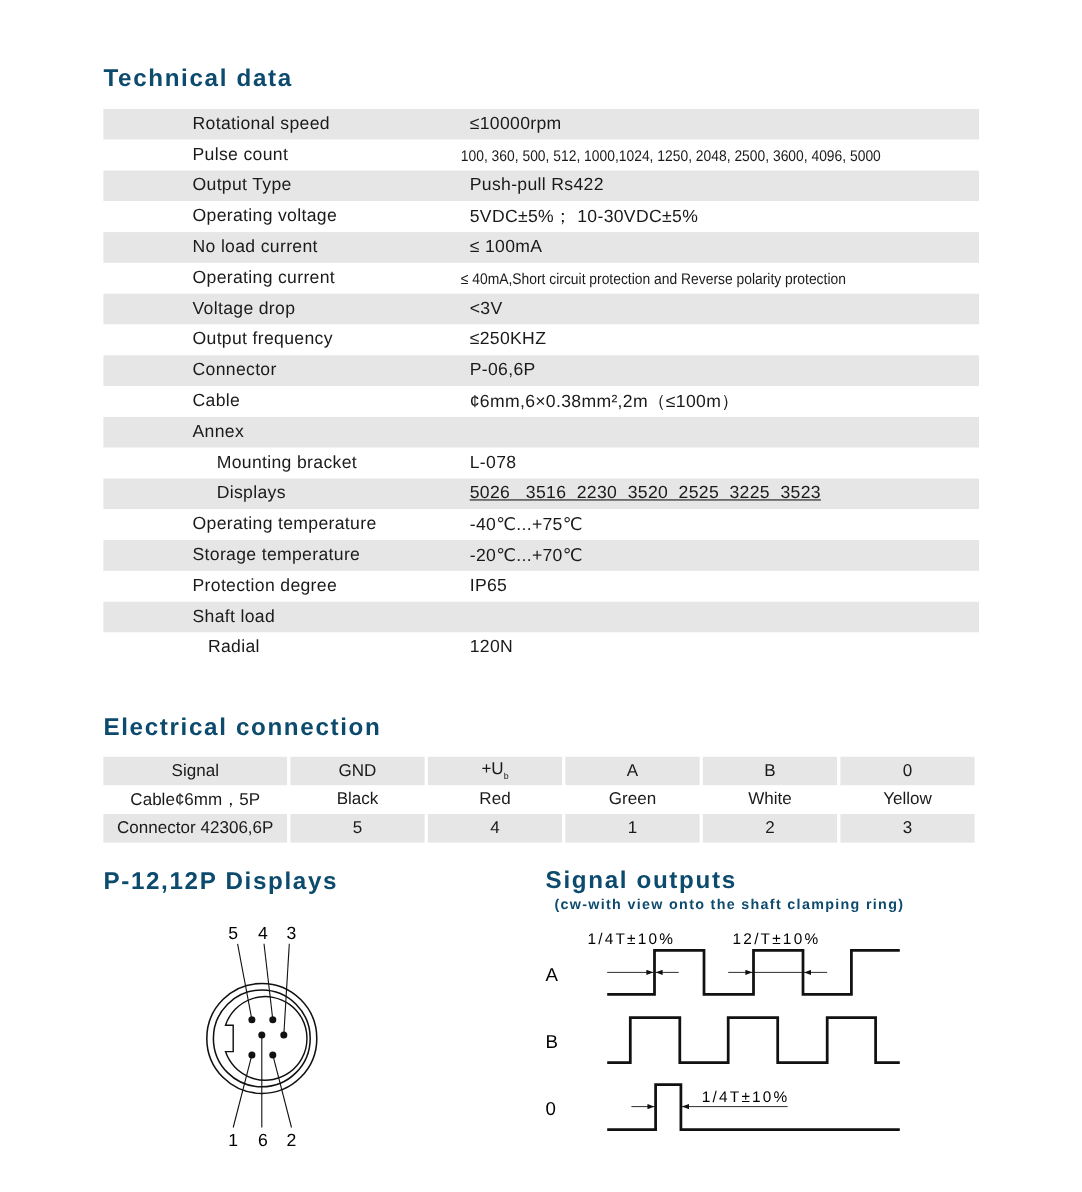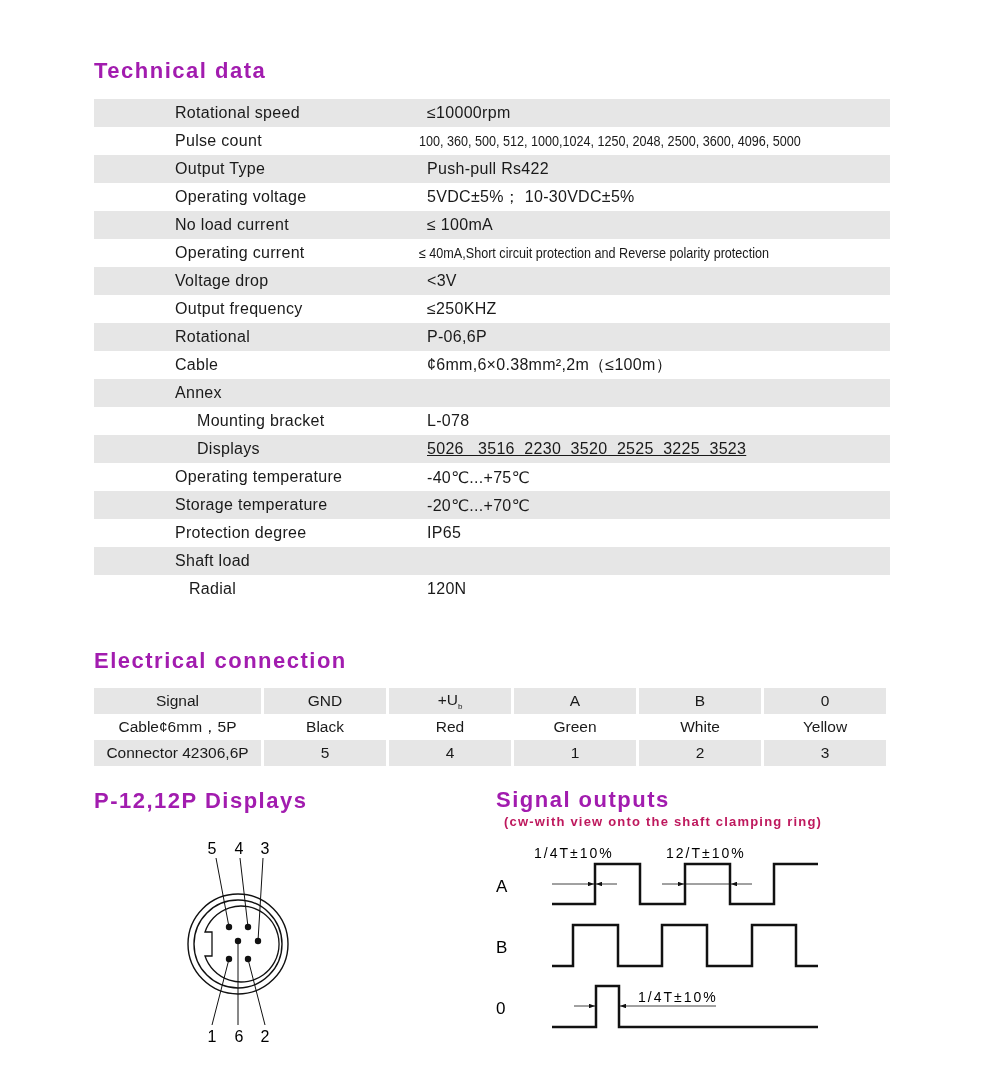--- a/index.html
+++ b/index.html
@@ -1,37 +1,37 @@
 <!DOCTYPE html>
 <html><head>
 <meta charset="utf-8">
 <style>
   html, body { margin: 0; padding: 0; background: #ffffff; }
   body { width: 984px; height: 1084px; position: relative; overflow: hidden;
          font-family: "Liberation Sans", "DejaVu Sans", sans-serif; color: #1a1a1a; }
-  .heading { position: absolute; color: #a21caf; font-weight: bold; font-size: 22px;
+  .heading { position: absolute; color: #0c4a6e; font-weight: bold; font-size: 22px;
              letter-spacing: 1.5px; font-family: "Liberation Sans", sans-serif; margin: 0; }
   .tech-table { position: absolute; left: 94px; top: 99px; width: 796px; }
   .tech-row { height: 28px; display: flex; align-items: center; font-size: 16px; }
   .tech-row:nth-child(odd) { background: #e6e6e6; }
   .tech-row:nth-child(even) { background: #ffffff; }
   .tech-label { width: 252px; padding-left: 81px; box-sizing: border-box; flex-shrink: 0; letter-spacing: 0.3px; }
   .tech-label.sub { padding-left: 103px; }
   .tech-label.sub2 { padding-left: 98px; }
   .tech-label.sub3 { padding-left: 95px; }
   .tech-value { padding-left: 81px; letter-spacing: 0.3px; }
   .tech-value.narrow { font-size: 14px; letter-spacing: 0; transform: scaleX(0.9); transform-origin: left center; white-space: nowrap; }
   .elec-table { position: absolute; left: 94px; top: 688px; border-collapse: separate; border-spacing: 3px 0; margin-left: -3px; }
   .elec-table td { height: 26px; text-align: center; font-size: 15.5px; padding: 0; }
   .elec-table tr.shade td { background: #e6e6e6; }
   .elec-table tr.plain td { background: #ffffff; }
   .elec-table td.c0 { width: 167px; }
   .elec-table td.cn { width: 122px; text-align: center; }
   .sub-b { font-size: 8px; vertical-align: sub; }
-  .signal-sub { position: absolute; left: 504px; top: 814px; color: #be185d; font-weight: bold;
+  .signal-sub { position: absolute; left: 504px; top: 814px; color: #0c4a6e; font-weight: bold;
                 font-size: 13px; letter-spacing: 1.2px; }
   svg text { font-family: "Liberation Sans", sans-serif; }
 </style>
 </head>
 <body>
 
 <h2 class="heading" style="left:94px; top:58px;">Technical data</h2>
 
 <div class="tech-table">
   <div class="tech-row">
@@ -60,21 +60,21 @@
     </div>
   <div class="tech-row">
       <span class="tech-label">Voltage drop</span>
       <span class="tech-value">&lt;3V</span>
     </div>
   <div class="tech-row">
       <span class="tech-label">Output frequency</span>
       <span class="tech-value">≤250KHZ</span>
     </div>
   <div class="tech-row">
-      <span class="tech-label">Rotational</span>
+      <span class="tech-label">Connector</span>
       <span class="tech-value">P-06,6P</span>
     </div>
   <div class="tech-row">
       <span class="tech-label">Cable</span>
       <span class="tech-value">¢6mm,6×0.38mm²,2m（≤100m）</span>
     </div>
   <div class="tech-row">
       <span class="tech-label">Annex</span>
       <span class="tech-value"></span>
     </div>

